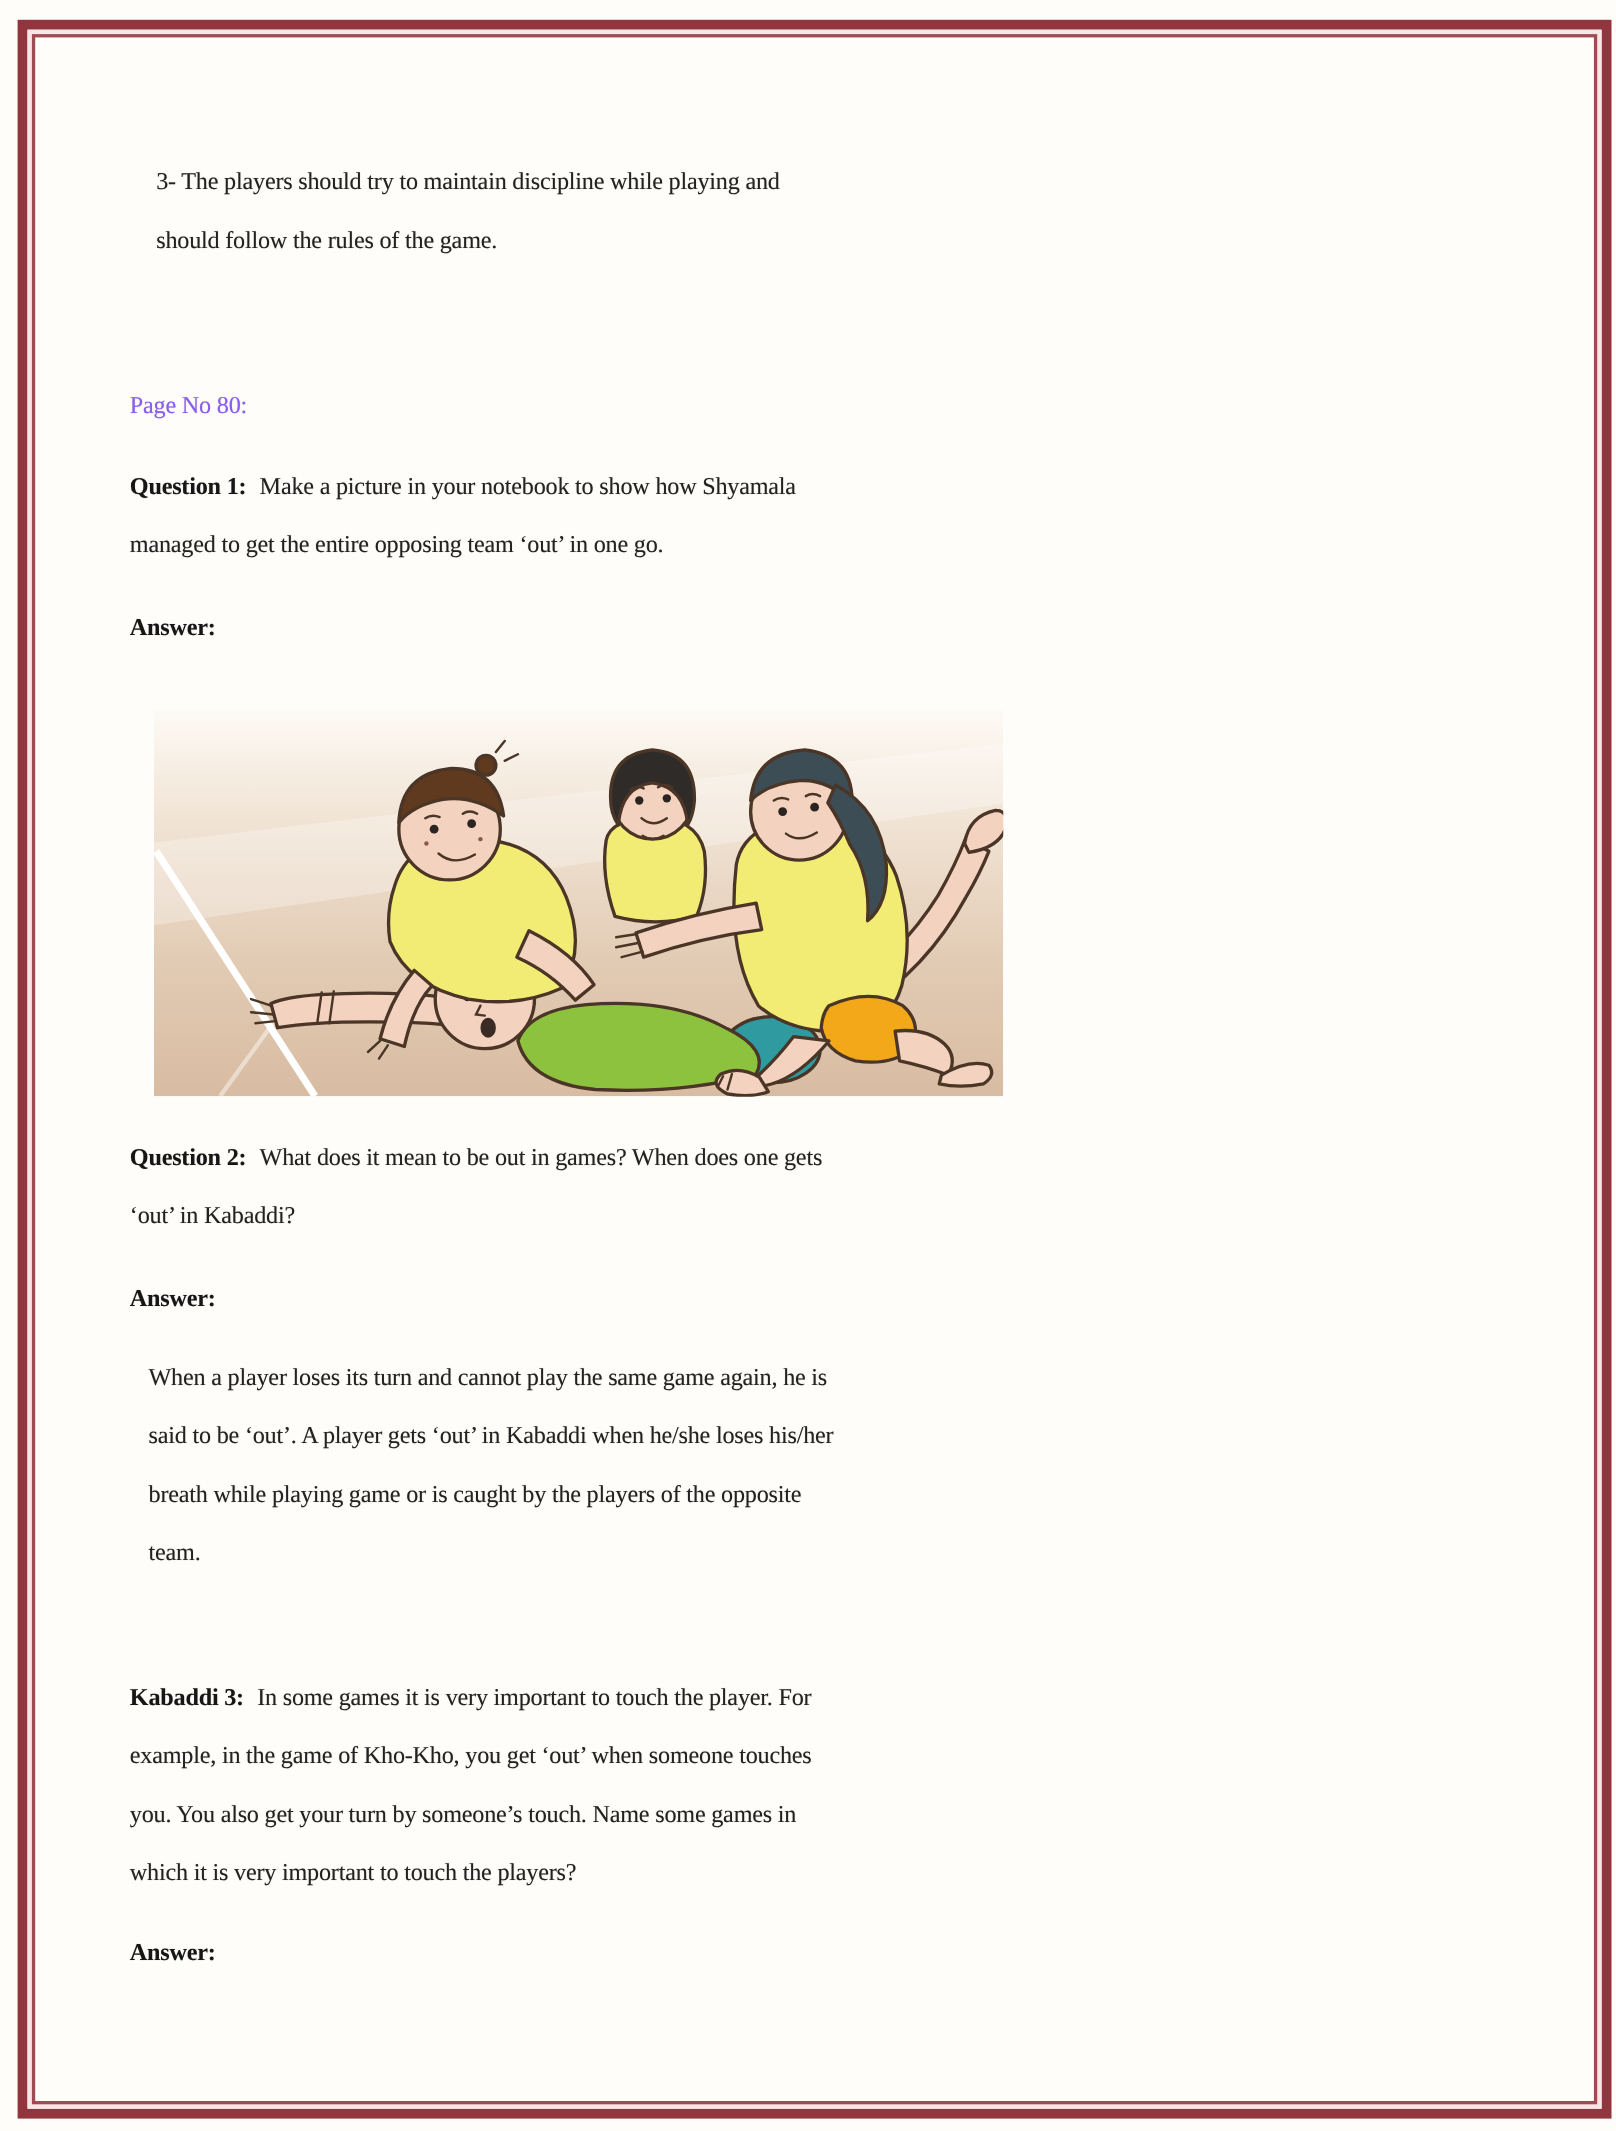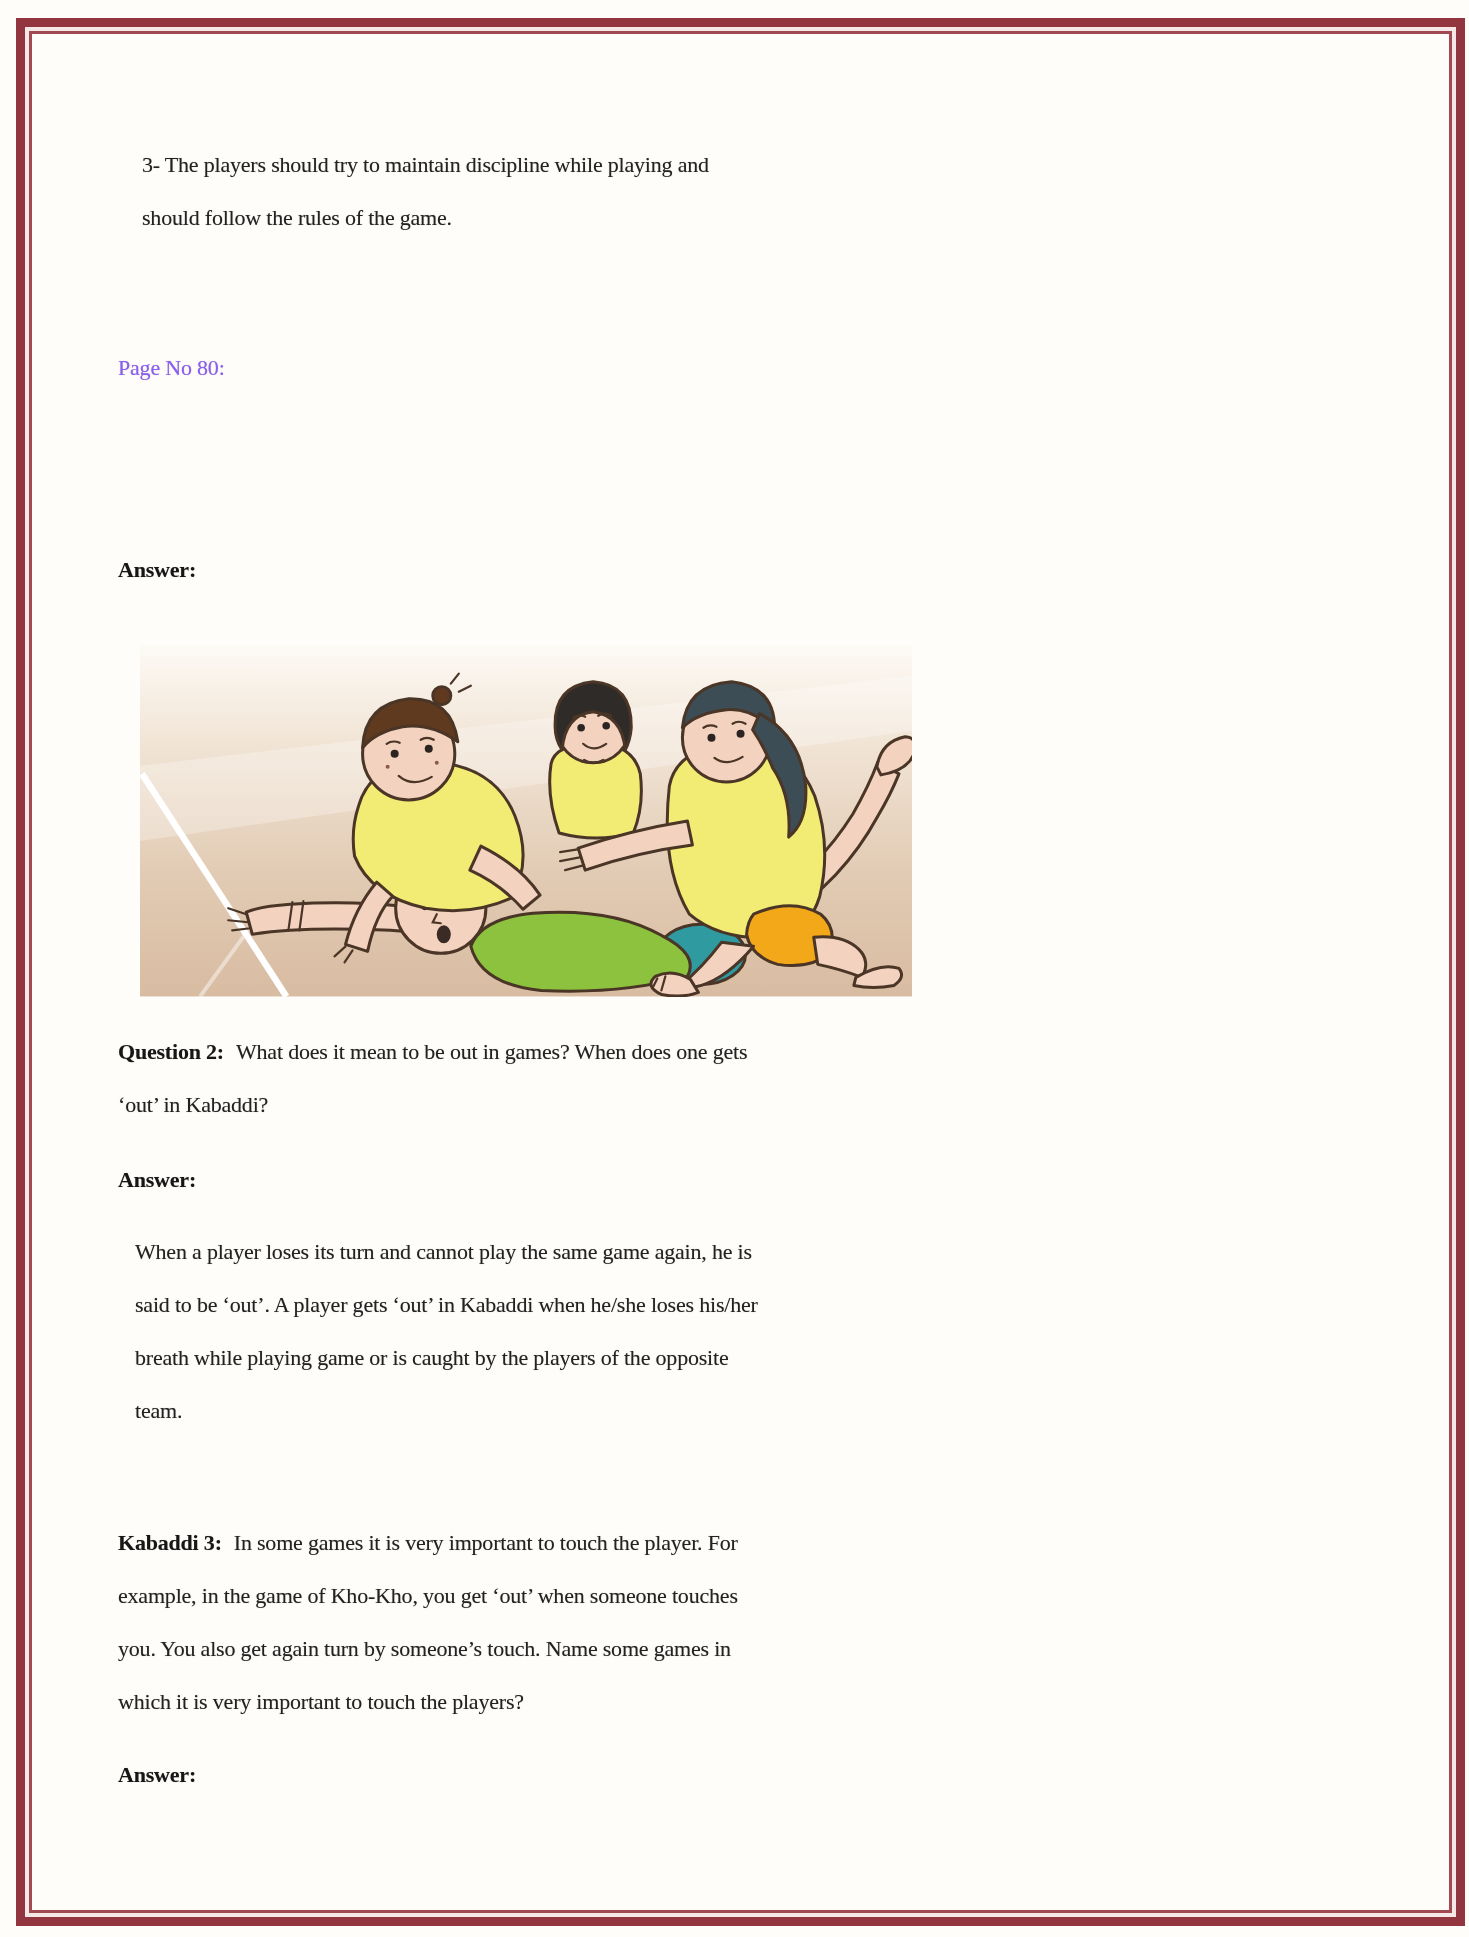--- a/index.html
+++ b/index.html
@@ -50,20 +50,24 @@
 
 <div class="doc">
 
   <div class="block indent" style="top:138px;">
     <span class="lines">3- The players should try to maintain discipline while playing and
 should follow the rules of the game.</span>
   </div>
 
   <div class="block heading" style="top:341px;">Page No 80:</div>
 
+  <div class="block" style="top:415px;">
+    <span class="b">Question 1:</span><span class="lines inline">Make a picture in your notebook to show how Shyamala
+managed to get the entire opposing team ‘out’ in one go.</span>
+  </div>
 
   <div class="block" style="top:543px;">
     <span class="b">Answer:</span>
   </div>
 
   <div class="block" style="top:1025px;">
     <span class="b">Question 2:</span><span class="lines inline">What does it mean to be out in games? When does one gets
 ‘out’ in Kabaddi?</span>
   </div>
 
@@ -74,21 +78,21 @@
   <div class="block" style="top:1225px;margin-left:17px;">
     <span class="lines">When a player loses its turn and cannot play the same game again, he is
 said to be ‘out’. A player gets ‘out’ in Kabaddi when he/she loses his/her
 breath while playing game or is caught by the players of the opposite
 team.</span>
   </div>
 
   <div class="block" style="top:1516px;">
     <span class="b">Kabaddi 3:</span><span class="lines inline">In some games it is very important to touch the player. For
 example, in the game of Kho-Kho, you get ‘out’ when someone touches
-you. You also get again turn by someone’s touch. Name some games in
+you. You also get your turn by someone’s touch. Name some games in
 which it is very important to touch the players?</span>
   </div>
 
   <div class="block" style="top:1748px;">
     <span class="b">Answer:</span>
   </div>
 
 </div>
 
 <div class="illus">

